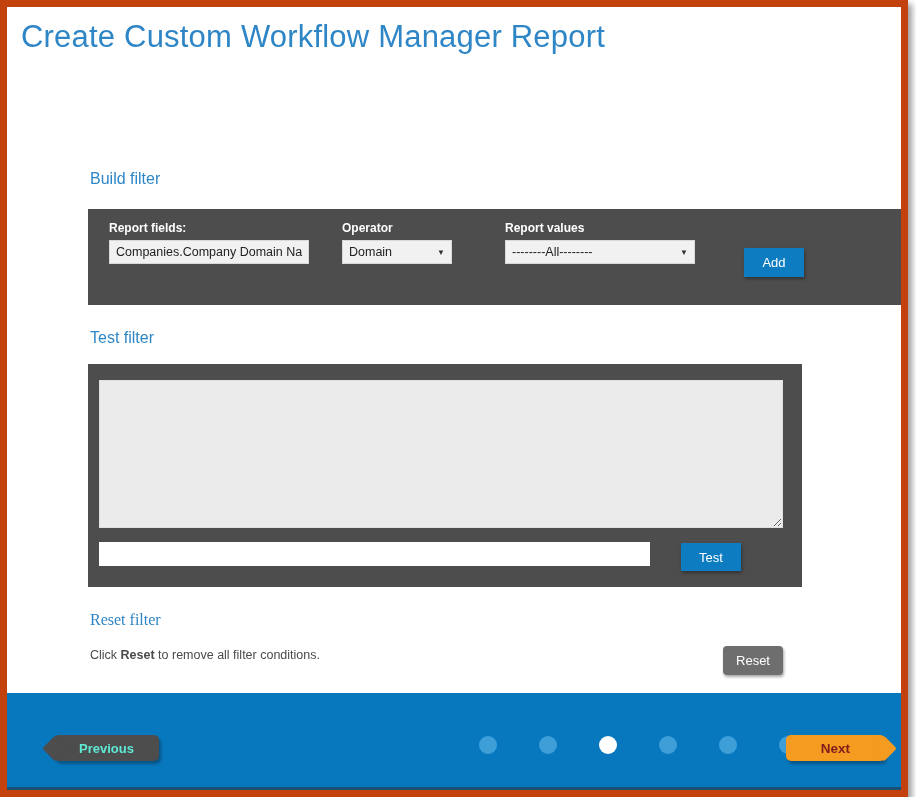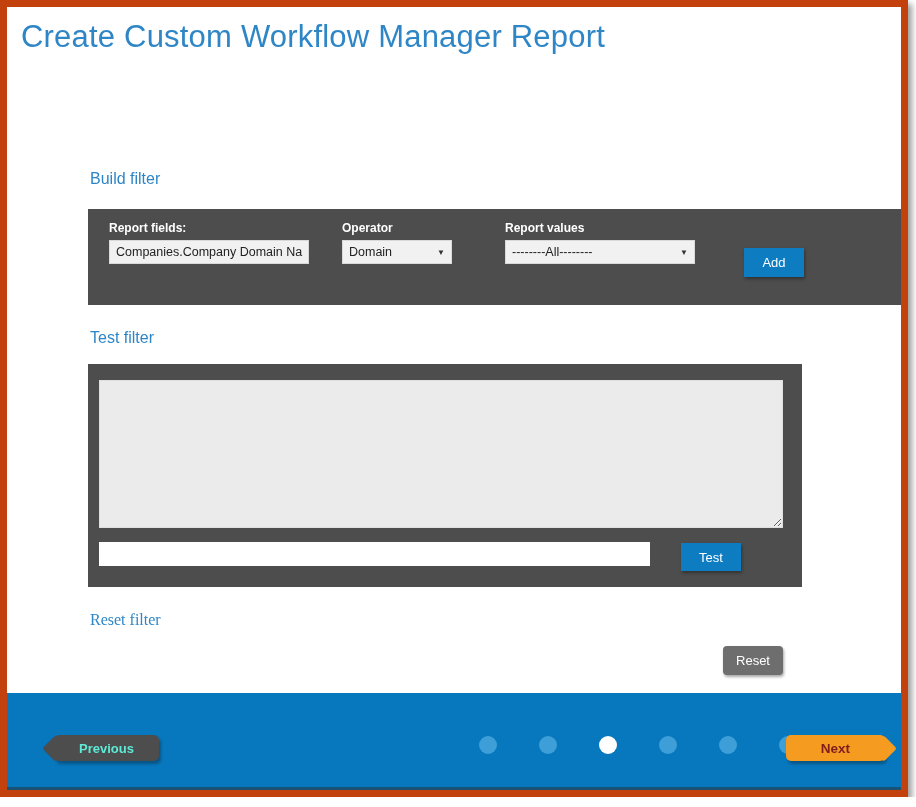--- a/index.html
+++ b/index.html
@@ -198,20 +198,21 @@
   <h3 class="section-heading h-test">Test filter</h3>
 
   <div class="dark-panel test-panel">
     <textarea class="filter-textarea" value="" style=""></textarea>
     <input type="text" class="filter-input" value="" style="">
     <button class="btn-blue btn-test">Test</button>
   </div>
 
   <h3 class="section-heading h-reset">Reset filter</h3>
 
+  <p class="reset-desc"><span>Click </span><b>Reset</b><span> to remove all filter conditions.</span></p>
 
   <button class="btn-reset">Reset</button>
 
   <div class="footer">
     <button class="btn-prev">Previous</button>
     <div class="dots">
         <span class="dot"></span>
         <span class="dot"></span>
         <span class="dot active"></span>
         <span class="dot"></span>

